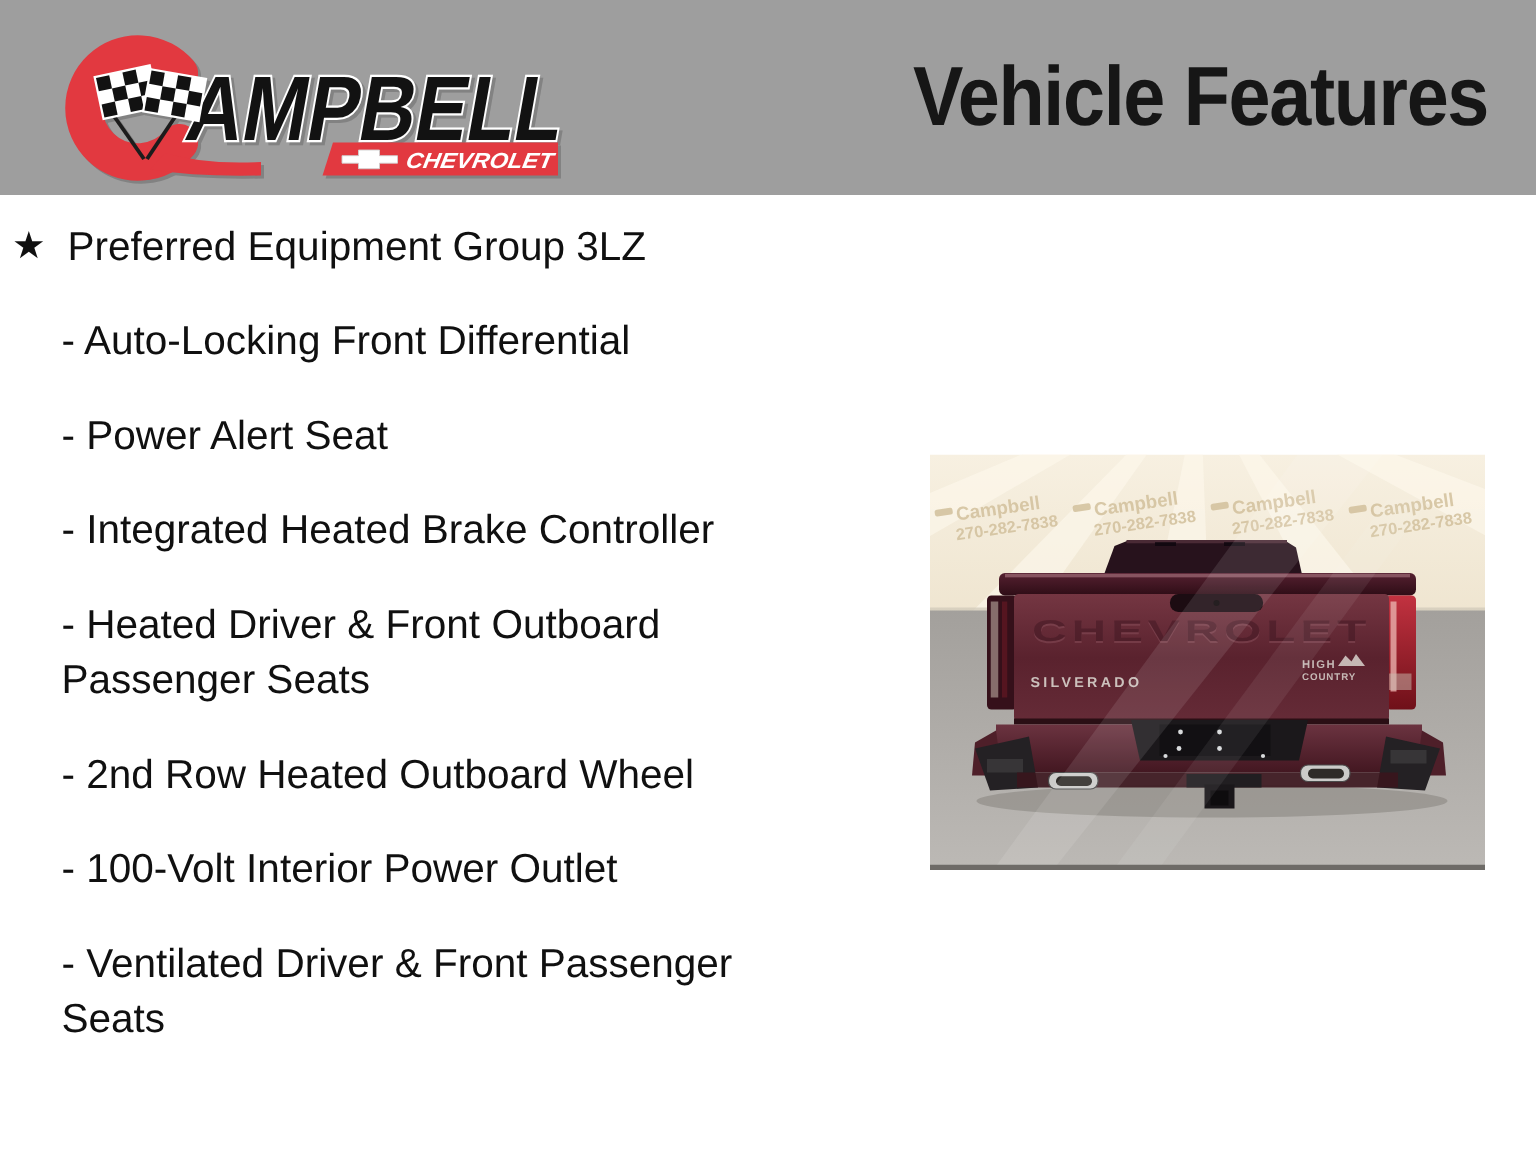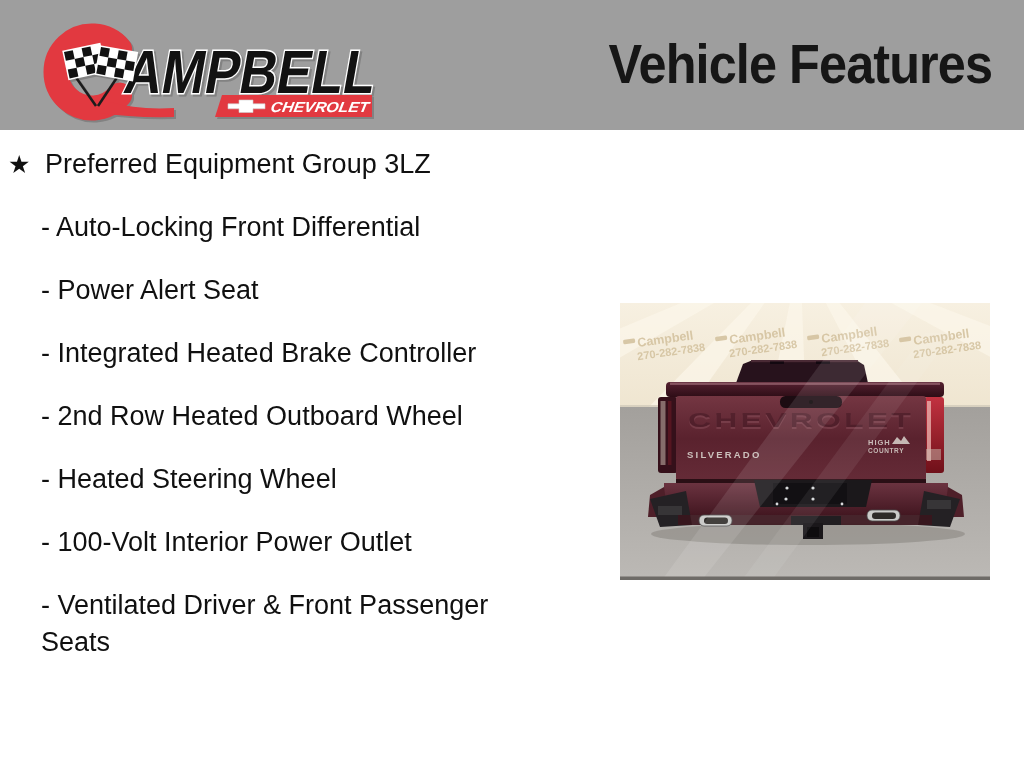--- a/index.html
+++ b/index.html
@@ -94,22 +94,22 @@
   </div>
 
   <div class="features">
     <div class="feature-para">
       <span class="star-bullet">★</span>
       <span class="group-title">Preferred Equipment Group 3LZ</span>
     </div>
     <div class="feature-para">- Auto-Locking Front Differential</div>
     <div class="feature-para">- Power Alert Seat</div>
     <div class="feature-para">- Integrated Heated Brake Controller</div>
+    <div class="feature-para">- Heated Driver &amp; Front Outboard Passenger Seats</div>
     <div class="feature-para">- 2nd Row Heated Outboard Wheel</div>
-    <div class="feature-para">- Heated Steering Wheel</div>
     <div class="feature-para">- 100-Volt Interior Power Outlet</div>
     <div class="feature-para">- Ventilated Driver &amp; Front Passenger Seats</div>
   </div>
 
   <div class="photo">
     <svg viewBox="0 0 370 277">
       <defs>
         <linearGradient id="wallG" x1="0" y1="0" x2="0" y2="1">
           <stop offset="0" stop-color="#f7f0e1"></stop>
             <stop offset="1" stop-color="#efe5d0"></stop>

